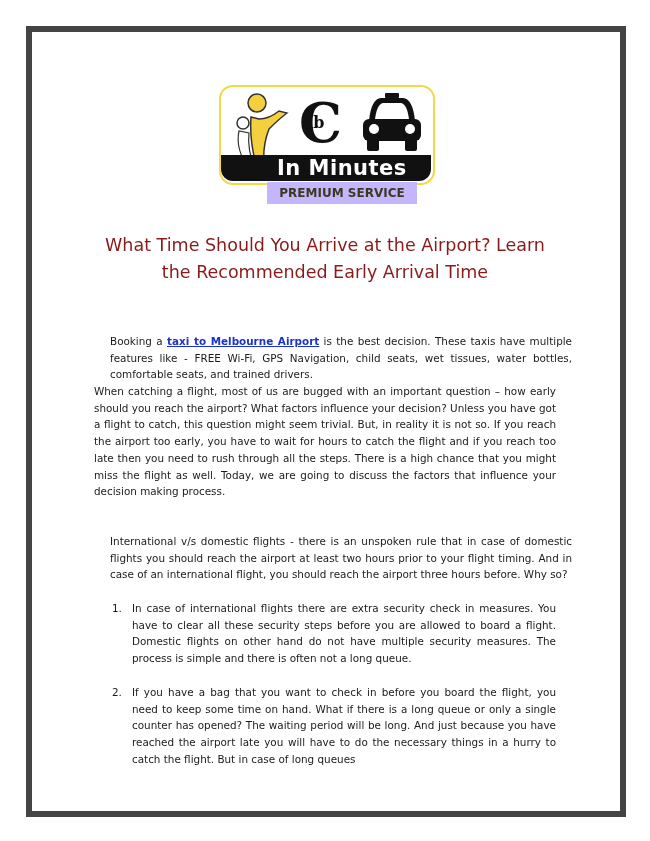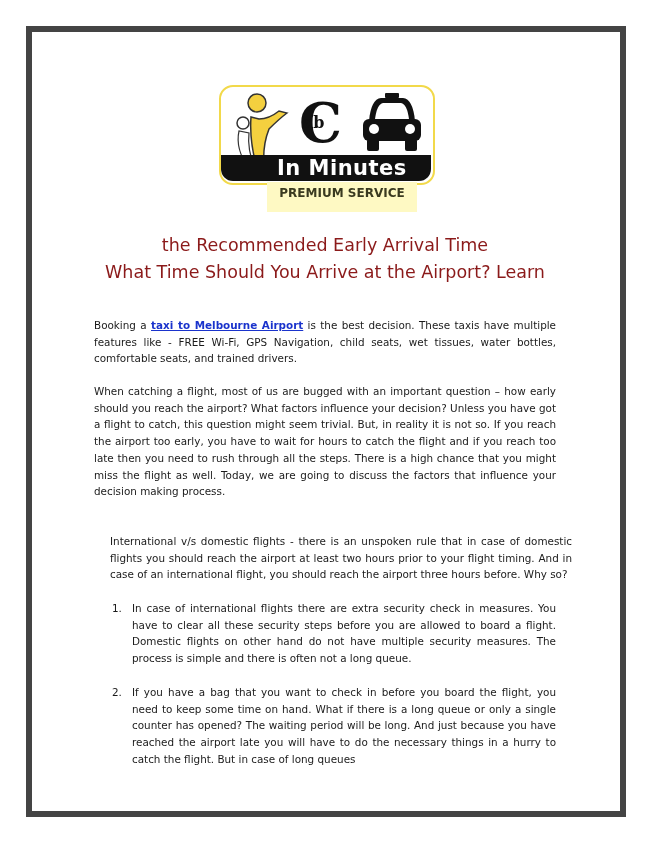--- a/index.html
+++ b/index.html
@@ -21,22 +21,22 @@
     .logo-bar {
       position: absolute; left: 2px; top: 70px; width: 210px; height: 26px;
       background: #111111; border-radius: 0 0 12px 12px;
     }
     .logo-bar-text {
       position: absolute; left: 58px; top: 70px; height: 24px; line-height: 26px;
       color: #ffffff; font-family: "DejaVu Sans", sans-serif; font-weight: bold; font-size: 21px;
       letter-spacing: 0.5px;
     }
     .logo-premium {
-      position: absolute; left: 48px; top: 97px; width: 150px; height: 30px;
-      background: #fef9c3; color: #3a3a20; font-weight: bold; font-size: 12px;
+      position: absolute; left: 48px; top: 97px; width: 150px; height: 22px;
+      background: #c4b5fd; color: #3a3a20; font-weight: bold; font-size: 12px;
       text-align: center; line-height: 22px; font-family: "DejaVu Sans", sans-serif;
     }
     .logo-figure { position: absolute; left: 10px; top: 4px; width: 60px; height: 88px; }
     .logo-cab {
       position: absolute; left: 80px; top: 10px; width: 50px; height: 56px;
       font-family: "DejaVu Serif", serif; font-weight: bold; font-size: 54px; line-height: 56px; color: #111;
     }
     .logo-cab-small {
       position: absolute; left: 84px; top: 28px; font-family: "DejaVu Serif", serif; font-weight: bold;
       font-size: 16px; color: #111;
@@ -87,25 +87,25 @@
     <circle cx="51" cy="38" r="5" fill="#ffffff"></circle>
     <rect x="8" y="48" width="12" height="12" rx="2" fill="#111"></rect>
     <rect x="46" y="48" width="12" height="12" rx="2" fill="#111"></rect>
   </svg>
   <div class="logo-bar"></div>
   <div class="logo-bar-text">In Minutes</div>
   <div class="logo-premium">PREMIUM SERVICE</div>
 </div>
 
 <div class="title">
+  <div>What Time Should You Arrive at the Airport? Learn</div>
   <div>the Recommended Early Arrival Time</div>
-  <div>What Time Should You Arrive at the Airport? Learn</div>
 </div>
 
-<p class="body-text p1" style="margin:0;">
+<p class="body-text p1" style="margin:16px;">
   <span>Booking a </span><a class="link">taxi to Melbourne Airport</a><span> is the best decision. These taxis have multiple features like - FREE Wi-Fi, GPS Navigation, child seats, wet tissues, water bottles, comfortable seats, and trained drivers.</span>
 </p>
 
 <p class="body-text p2" style="margin:0;">When catching a flight, most of us are bugged with an important question – how early should you reach the airport? What factors influence your decision? Unless you have got a flight to catch, this question might seem trivial. But, in reality it is not so. If you reach the airport too early, you have to wait for hours to catch the flight and if you reach too late then you need to rush through all the steps. There is a high chance that you might miss the flight as well. Today, we are going to discuss the factors that influence your decision making process.</p>
 
 <p class="body-text p3" style="margin:16px;">International v/s domestic flights - there is an unspoken rule that in case of domestic flights you should reach the airport at least two hours prior to your flight timing. And in case of an international flight, you should reach the airport three hours before. Why so?</p>
 
 <ol class="list li1">
   <li class="list-item">
     <span class="list-num">1.</span>

